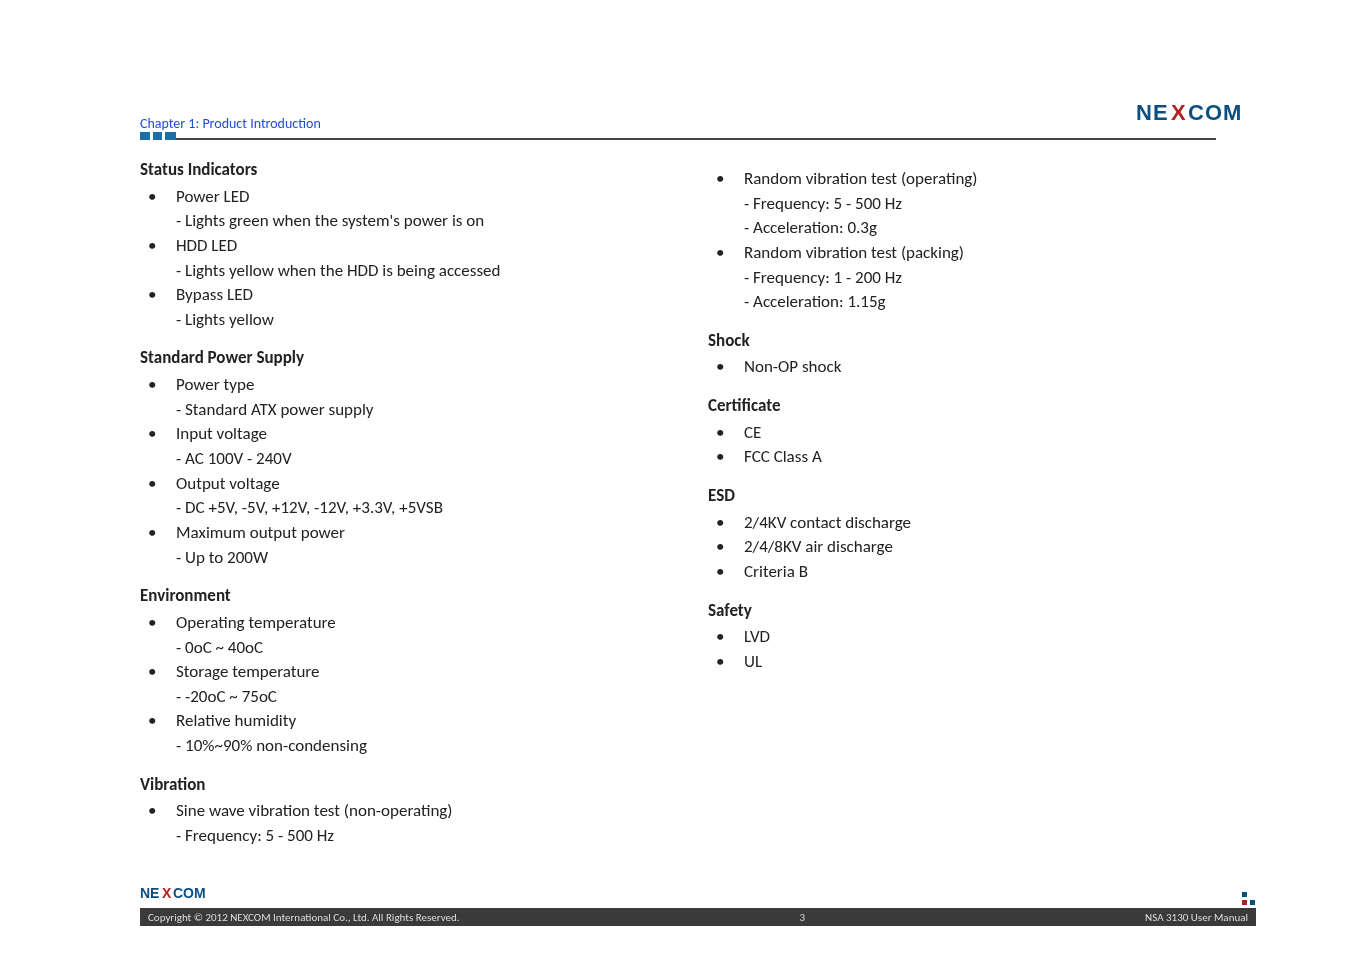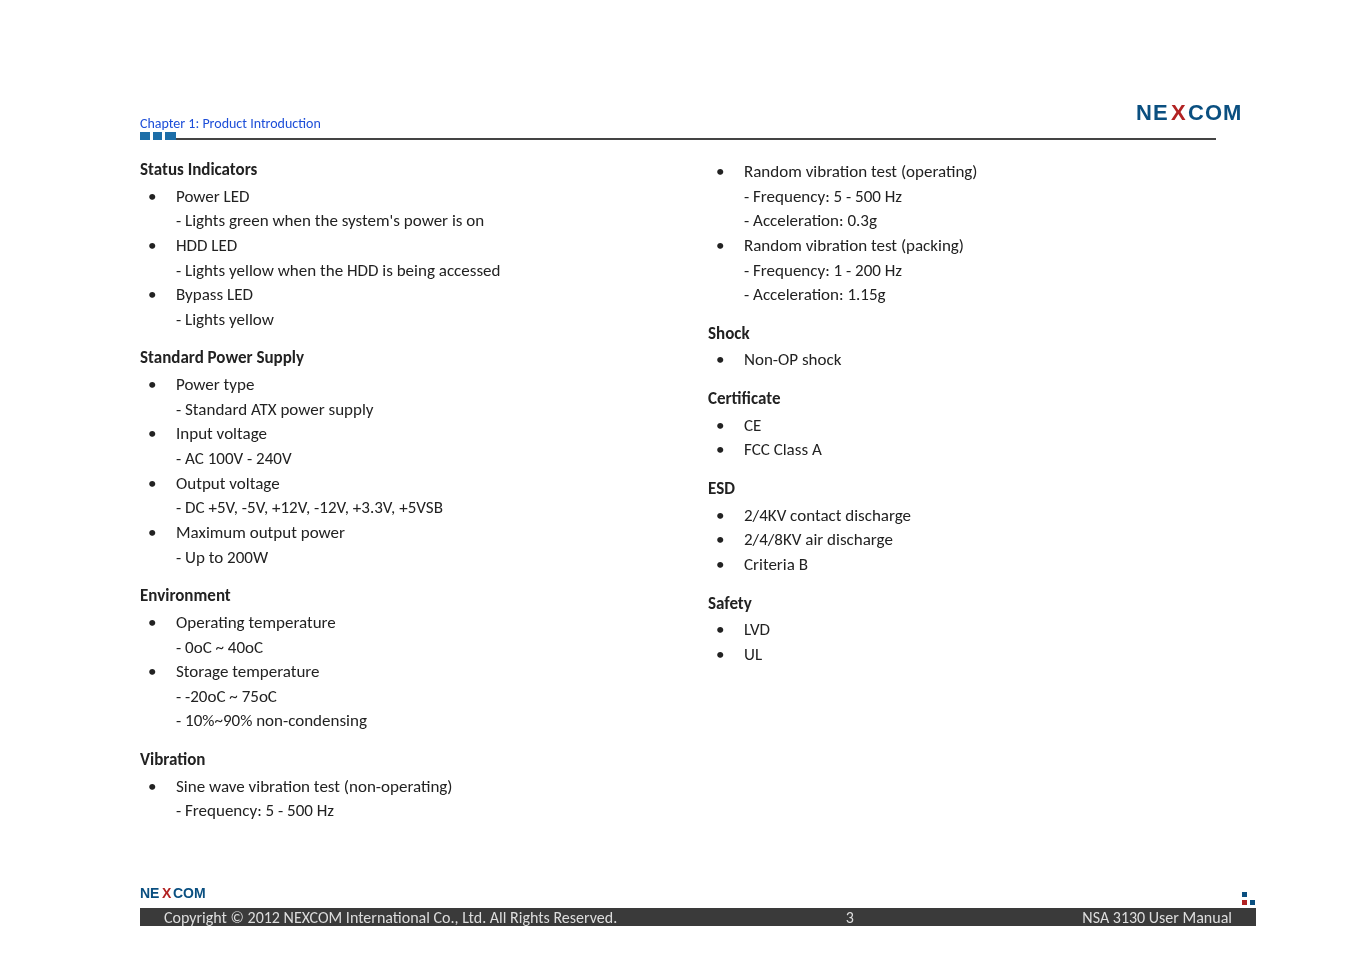--- a/index.html
+++ b/index.html
@@ -88,22 +88,22 @@
   }
   .footer-logo {
     margin-bottom: 2px;
   }
   .footer-bar {
     background: #3a3a3a;
     color: #ddd;
     display: flex;
     justify-content: space-between;
     align-items: center;
-    font-size: 16px;
-    padding: 2px 24px;
+    font-size: 11px;
+    padding: 2px 8px;
     height: 18px;
   }
   .footer-mark {
     position: absolute;
     right: 100px;
     bottom: 50px;
     width: 14px;
     height: 14px;
   }
 </style>
@@ -164,33 +164,36 @@
 
       <div class="section-head">Environment</div>
       <ul class="speclist">
         <li><span>Operating temperature</span></li>
       </ul>
       <div class="sub">- 0oC ~ 40oC</div>
       <ul class="speclist">
         <li><span>Storage temperature</span></li>
       </ul>
       <div class="sub">- -20oC ~ 75oC</div>
+      <ul class="speclist">
+        <li><span>Relative humidity</span></li>
+      </ul>
       <div class="sub">- 10%~90% non-condensing</div>
 
       <div class="section-head">Vibration</div>
       <ul class="speclist">
         <li><span>Sine wave vibration test (non-operating)</span></li>
       </ul>
       <div class="sub">- Frequency: 5 - 500 Hz</div>
 
     </div>
 
     <div class="col">
 
-      <ul class="speclist" style="margin-top:2px">
+      <ul class="speclist" style="margin-top:9px">
         <li><span>Random vibration test (operating)</span></li>
       </ul>
       <div class="sub">- Frequency: 5 - 500 Hz</div>
       <div class="sub">- Acceleration: 0.3g</div>
       <ul class="speclist">
         <li><span>Random vibration test (packing)</span></li>
       </ul>
       <div class="sub">- Frequency: 1 - 200 Hz</div>
       <div class="sub">- Acceleration: 1.15g</div>
 

